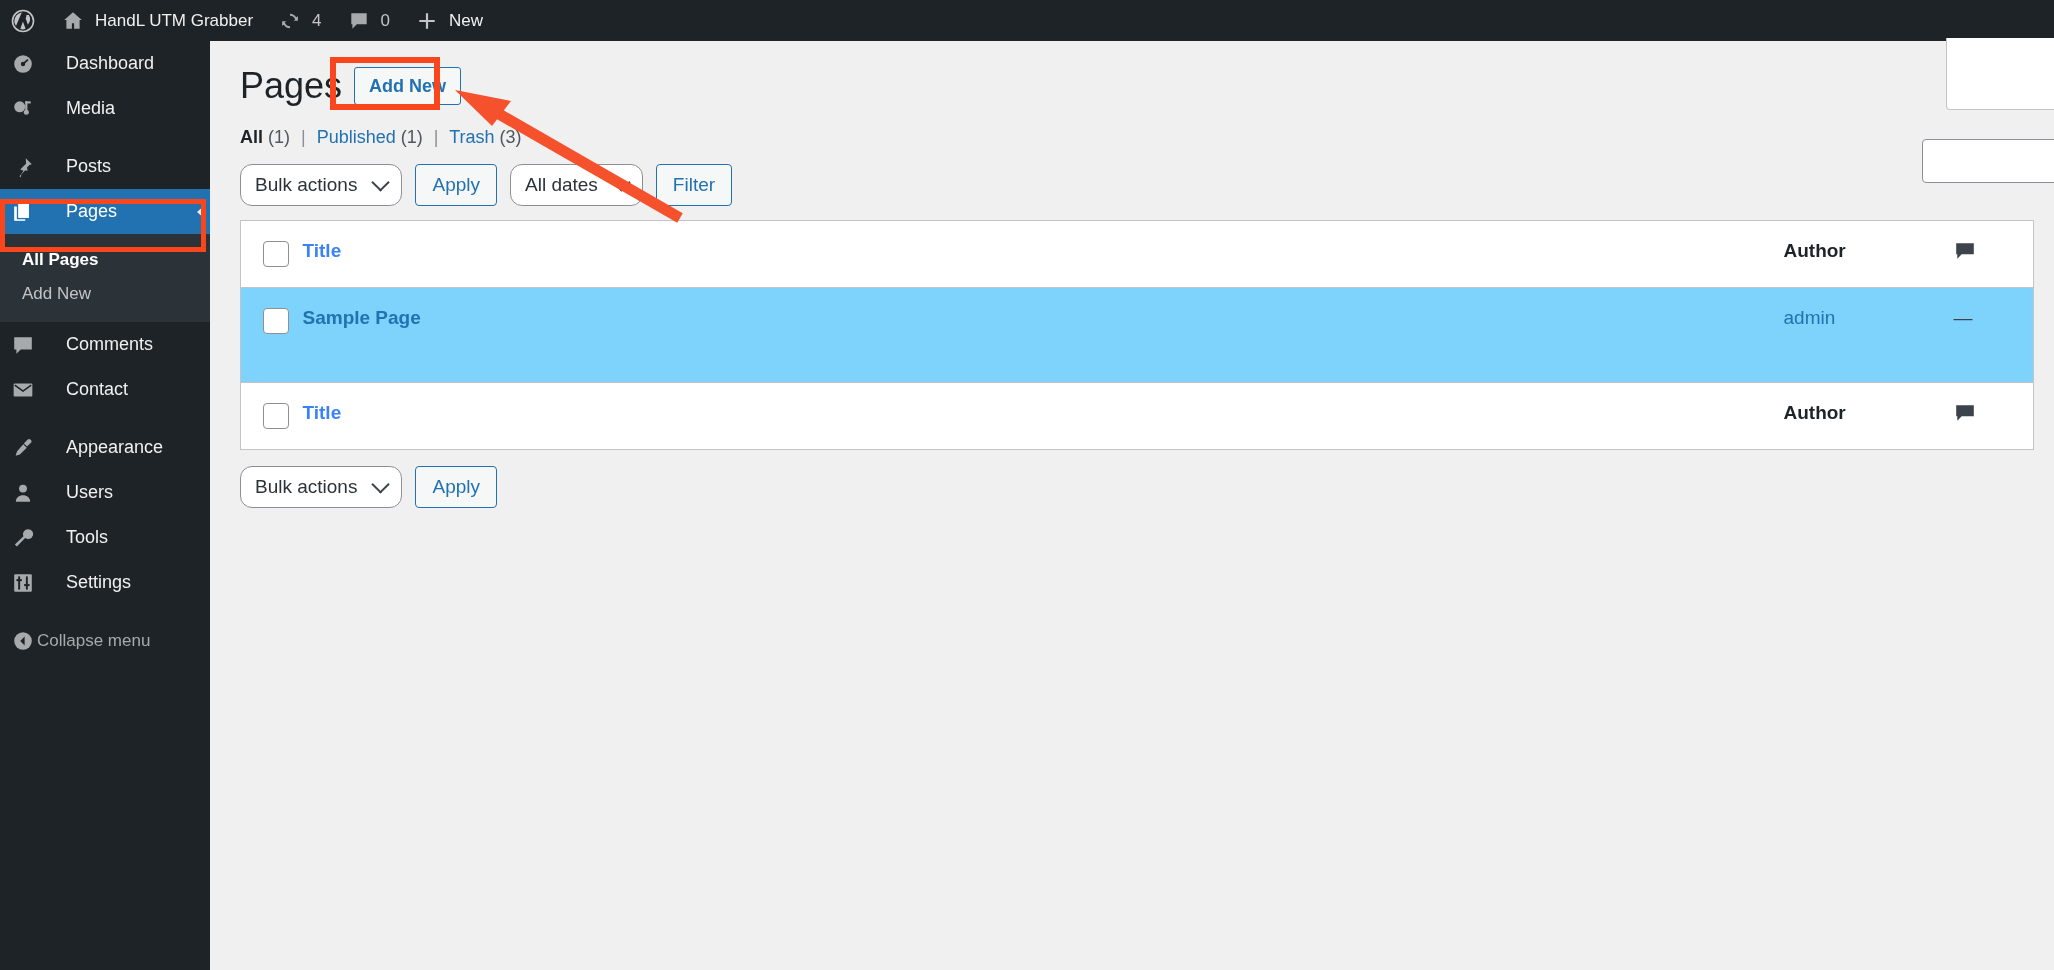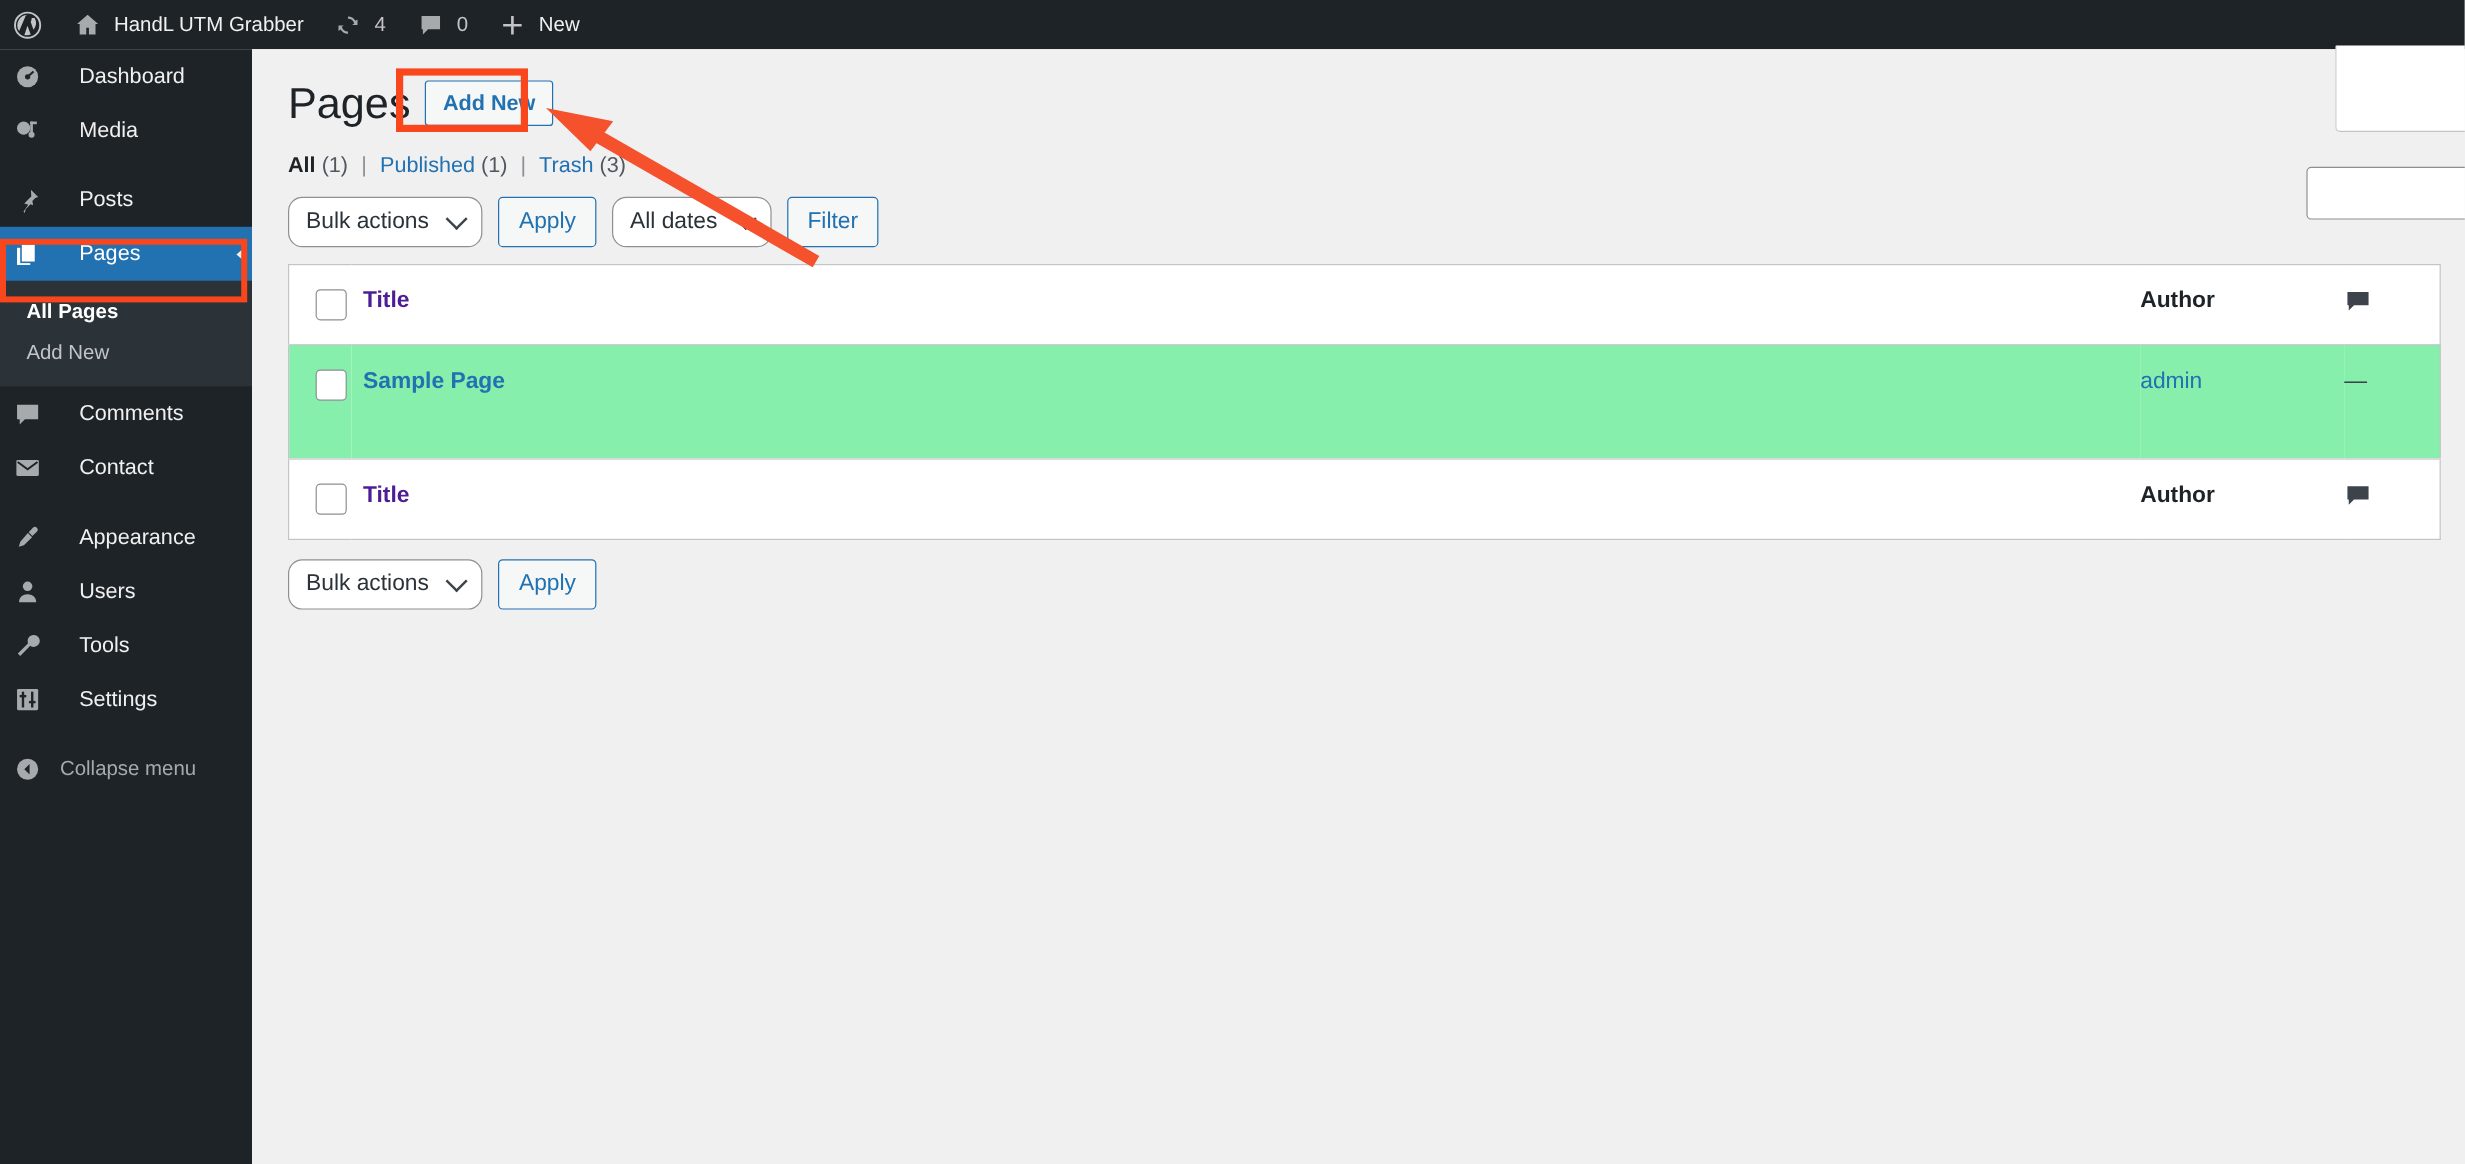--- a/index.html
+++ b/index.html
@@ -46,21 +46,21 @@
     position: absolute; right: 6px; top: 50%; transform: translateY(-50%);
     width: 0; height: 0; border-top: 6px solid transparent;
     border-bottom: 6px solid transparent; border-right: 7px solid #f0f0f1;
   }
   #submenu { background: #2c3338; padding: 9px 0 11px 0; }
   .submenu-item {
     display: block; padding: 7px 0 7px 22px; font-size: 17px;
     color: #c3c4c7; cursor: pointer;
   }
   .submenu-item.active { color: #fff; font-weight: 700; }
-  .collapse-item { display: flex; align-items: center; height: 45px; padding-left: 9px; gap: 13px;
+  .collapse-item { display: flex; align-items: center; height: 45px; padding-left: 9px; 
     color: #a7aaad; font-size: 17px; cursor: pointer; margin-top: 13px; }
   .collapse-item .mi-icon { width: 28px; display: flex; align-items: center; justify-content: center; }
 
   
   #pages-highlight {
     position: absolute; left: 0px; top: 199px; width: 206px; height: 53px;
     border: 5px solid #f9461c; pointer-events: none; z-index: 30;
   }
 
   
@@ -117,26 +117,26 @@
     border: 1px solid #c3c4c7; border-collapse: collapse;
   }
   #pages-table tr { border-bottom: 1px solid #c3c4c7; }
   #pages-table tr:last-child { border-bottom: none; }
   #pages-table td, #pages-table th { text-align: left; vertical-align: top; }
   .col-cb { width: 52px; padding: 20px 0 20px 22px; }
   .col-title { padding: 19px 0 19px 10px; }
   .col-author { width: 170px; padding: 19px 0 19px 0; }
   .col-comments { width: 80px; padding: 19px 0 19px 0; }
   .head-row { background: #fff; height: 58px; }
-  .data-row { background: #86efac; height: 95px; }
+  .data-row { background: #7dd3fc; height: 95px; }
   .cb {
     width: 26px; height: 26px; background: #fff;
     border: 1px solid #8c8f94; border-radius: 4px; cursor: pointer; display: block;
   }
-  .th-link { color: #4c1d95; font-size: 19px; cursor: pointer; }
+  .th-link { color: #3b82f6; font-size: 19px; cursor: pointer; }
   .row-title { color: #2271b1; font-size: 19px; font-weight: 700; cursor: pointer; }
   .th-author { color: #1d2327; font-size: 19px; }
   .cell-author-link { color: #2271b1; font-size: 19px; cursor: pointer; }
   .dash { color: #3c434a; font-size: 19px; }
   .comment-head-icon { color: #3c434a; display: inline-block; }
 
   
   #addnew-highlight {
     position: absolute; left: 330px; top: 57px; width: 110px; height: 53px;
     border: 6px solid #f9461c; pointer-events: none; z-index: 40;

